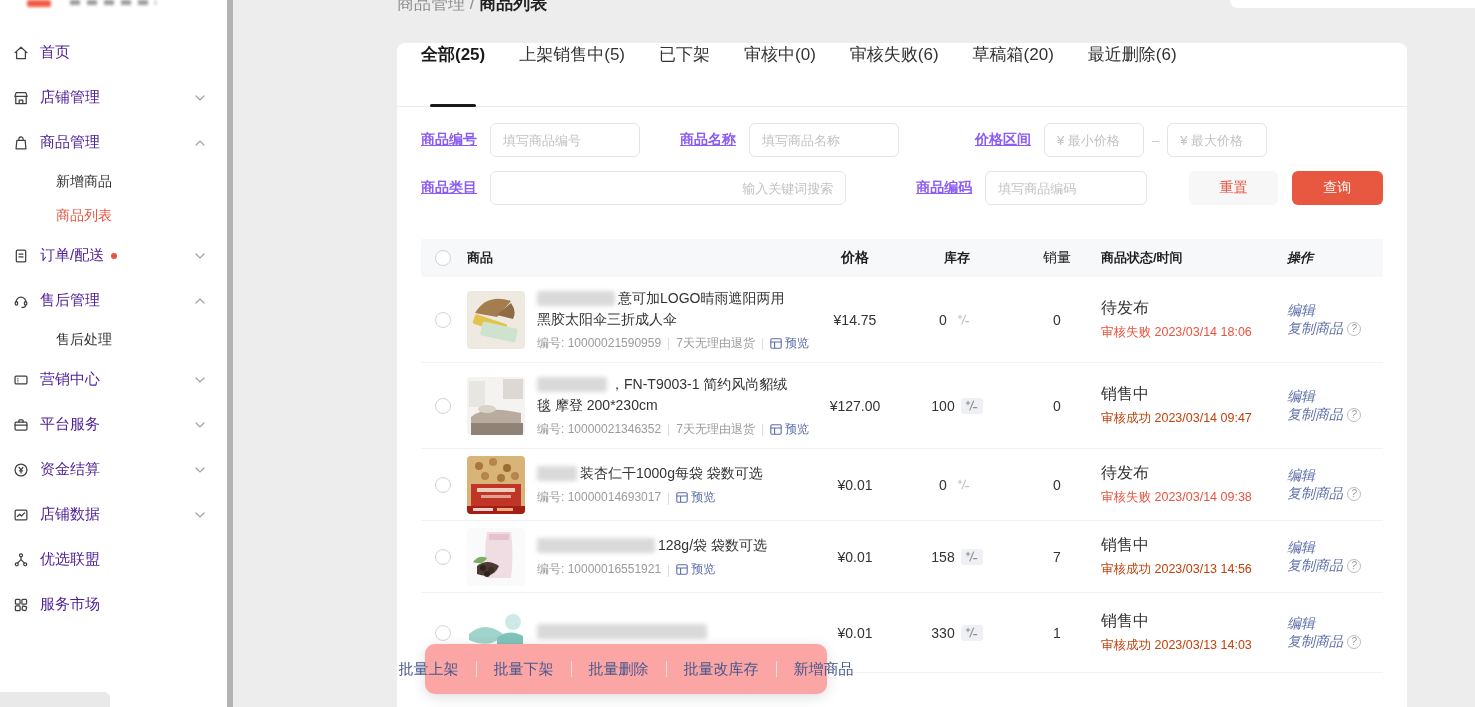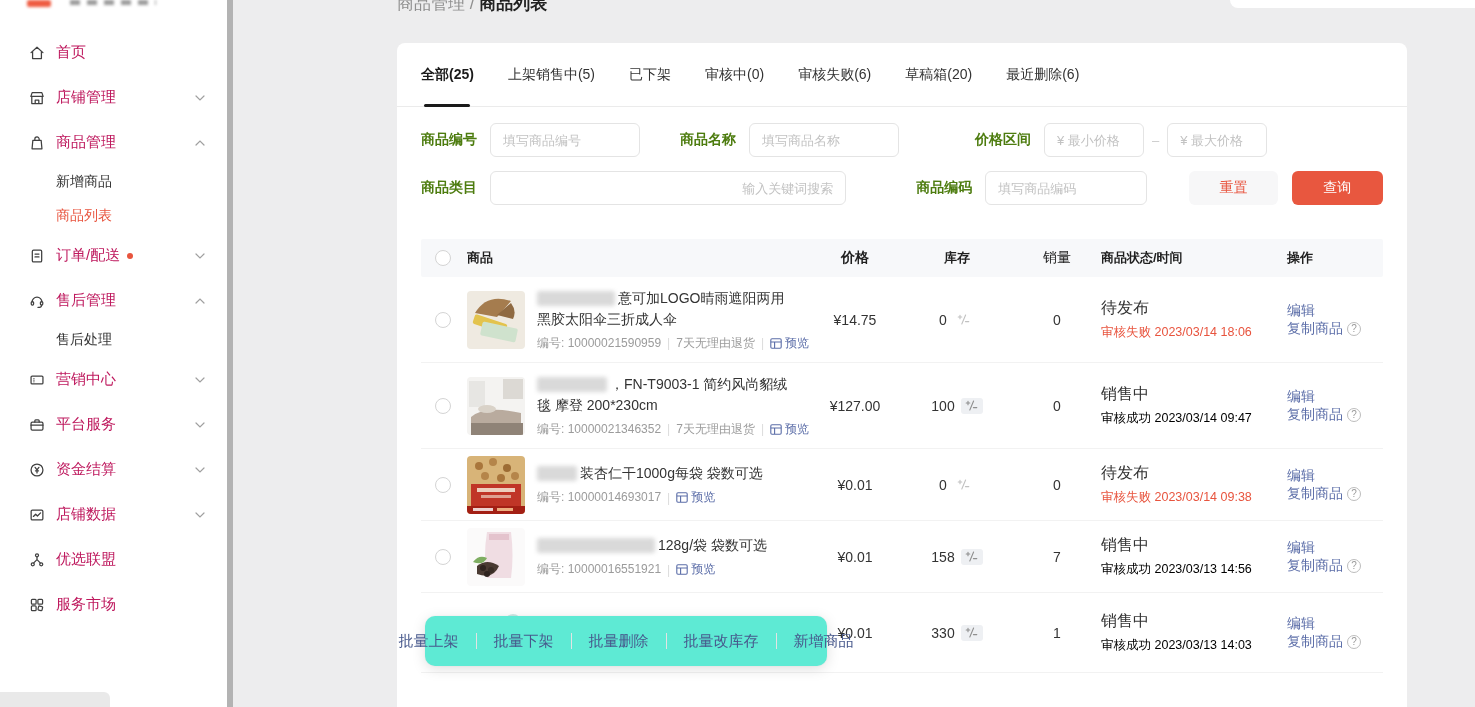--- a/index.html
+++ b/index.html
@@ -7,92 +7,92 @@
   body {
     font-family:"Liberation Sans","DejaVu Sans",sans-serif;
     background:#fff; position:relative; color:#333;
   }
   
   .sidebar { position:absolute; left:0; top:0; width:227px; height:707px; background:#fff; z-index:3; }
   .logo-frag-red { position:absolute; left:27px; top:0; width:24px; height:7px; background:#ef5b41; filter:blur(1.6px); border-radius:2px; }
   .logo-frag-gray { position:absolute; left:70px; top:0; width:86px; height:5px;
     background:repeating-linear-gradient(90deg,#9a9a9a 0 10px,transparent 10px 17px); filter:blur(1.4px); }
   .menu { padding-top:30px; }
-  .m-item { height:45px; display:flex; align-items:center; padding:0 22px 0 28px; font-size:15px; color:#be185d; cursor:pointer; }
+  .m-item { height:45px; display:flex; align-items:center; padding:0 22px 0 12px; font-size:15px; color:#4c1d95; cursor:pointer; }
   .mi-icon { width:18px; height:18px; margin-right:10px; flex:none; display:flex; align-items:center; justify-content:center; }
   .mi-label { flex:none; }
   .sp { flex:1; }
   .m-chevron { display:flex; }
   .chev-up { transform:rotate(180deg); }
   .m-sub { height:34px; display:flex; align-items:center; padding-left:56px; font-size:14px; color:#333; cursor:pointer; }
   .m-sub.active { color:#e8543e; font-weight:500; }
   .dot { width:6px; height:6px; border-radius:50%; background:#e8543e; margin-left:7px; flex:none; }
   .scrollstrip { position:absolute; left:227px; top:0; width:6px; height:707px; background:#b3b3b3; z-index:4; }
   .bottom-frag { position:absolute; left:0; bottom:0; width:110px; height:15px; background:#e9e9e9; border-top-right-radius:6px; z-index:5; }
 
   
   .content { position:absolute; left:233px; top:0; right:0; bottom:0; background:#ededee; }
   .crumb { position:absolute; left:164px; top:-8px; font-size:17px; color:#8f8f8f; white-space:nowrap; }
   .crumb .cur { color:#222; font-weight:bold; }
   .search-frag { position:absolute; right:0; top:0; width:245px; height:8px; background:#fff; border-bottom-left-radius:10px; }
   .card { position:absolute; left:164px; top:43px; width:1010px; bottom:-20px; background:#fff; border-radius:8px 8px 0 0; }
 
   
   .tabs { display:flex; align-items:center; height:64px; padding:0 24px; border-bottom:1px solid #ebebeb; gap:34px; }
-  .tab { font-size:14px; color:#333; position:relative; height:64px; display:flex; align-items:center; cursor:pointer; white-space:nowrap; }
+  .tab { font-size:17px; color:#333; position:relative; height:64px; display:flex; align-items:flex-start; cursor:pointer; white-space:nowrap; }
   .tab.active { font-weight:bold; color:#1a1a1a; }
   .tab.active::after { content:""; position:absolute; left:50%; transform:translateX(-50%); bottom:0; width:46px; height:3px; background:#1a1a1a; border-radius:2px; }
 
   
   .filters { padding:16px 24px 10px; }
   .f-row { display:flex; align-items:center; height:34px; margin-bottom:14px; }
-  .f-label { font-size:14px; color:#4d7c0f; font-weight:600; margin-right:13px; white-space:nowrap; }
+  .f-label { font-size:14px; color:#8b5cf6; font-weight:600; margin-right:13px; white-space:nowrap;text-decoration:underline; }
   .f-input { height:34px; border:1px solid #e4e4e4; border-radius:6px; padding:0 12px; font-size:13px; color:#333; background:#fff; outline:none; }
   .f-input::placeholder { color:#c2c2c2; }
   .w150 { width:150px; } .w96 { width:100px; } .w308 { width:362px;text-align:right; } .w162 { width:162px; }
   .ml40 { margin-left:40px; } .ml76 { margin-left:76px; } .ml70 { margin-left:70px; } .ml42 { margin-left:42px; } .ml14 { margin-left:14px; }
   .dash { color:#c9c9c9; margin:0 8px; font-size:13px; }
   .btn { height:34px; border:none; border-radius:6px; font-size:14px; font-weight:500; cursor:pointer; font-family:inherit; }
   .btn-reset { width:90px; background:#f7f7f8; color:#e8543e; }
   .btn-search { width:93px; background:#e8573f; color:#fff; }
 
   
   .tbl { margin:10px 24px 0; }
   .thead { display:flex; align-items:center; height:38px; background:#f7f8fa; font-size:13px; color:#1f1f1f; font-weight:600; border-radius:2px; }
   .trow { display:flex; align-items:center; border-bottom:1px solid #f2f2f2; }
   .r-tall { height:86px; } .r-short { height:72px; } .r-last { height:80px; }
   .col-check { width:46px; padding-left:14px; flex:none; display:flex; align-items:center; }
   .col-product { flex:1; display:flex; align-items:center; min-width:0; }
   .col-price { width:92px; flex:none; text-align:center; font-size:14px; }
   .col-stock { width:112px; flex:none; display:flex; justify-content:center; }
   .col-sales { width:88px; flex:none; text-align:center; font-size:14px; }
   .col-status { width:186px; flex:none; }
-  .col-actions { width:96px; flex:none; }
+  .col-actions { width:96px; flex:none;font-style:italic; }
   .radio { width:16px; height:16px; border:1px solid #d4d4d4; border-radius:50%; background:#fff; display:inline-block; cursor:pointer; }
   .p-img { width:58px; height:58px; border-radius:4px; margin-right:12px; flex:none; overflow:hidden; }
   .p-img svg { display:block; }
   .p-info { min-width:0; }
   .p-name { font-size:14px; color:#333; line-height:21px; display:flex; align-items:center; white-space:nowrap; }
   .redact { display:inline-block; height:15px; background:#d9d9d9; border-radius:2px; filter:blur(2px); margin-right:3px; flex:none; }
   .p-meta { font-size:12px; color:#9b9b9b; margin-top:5px; display:flex; align-items:center; gap:6px; white-space:nowrap; }
   .sep { color:#dcdcdc; }
   .preview { color:#5b6da8; display:flex; align-items:center; gap:3px; cursor:pointer; }
   .stock-wrap { display:flex; align-items:center; gap:6px; font-size:14px; color:#333; }
   .badge { width:22px; height:16px; background:#eef0f3; border-radius:3px; display:flex; align-items:center; justify-content:center; cursor:pointer; }
   .badge.muted { background:transparent; opacity:.55; }
   .status-main { font-size:16px; color:#333; }
-  .status-sub { font-size:12.5px; color:#000000; margin-top:5px; }
+  .status-sub { font-size:12.5px; color:#c2410c; margin-top:5px; }
   .status-sub.red { color:#e8543e; }
   .act { font-size:14px; color:#5b6da8; cursor:pointer; display:flex; align-items:center; }
   .act + .act { }
   .qmark { display:inline-flex; width:14px; height:14px; border:1px solid #bdbdbd; color:#9a9a9a; border-radius:50%; font-size:10px; align-items:center; justify-content:center; margin-left:4px; flex:none; }
   .r-last .p-info { margin-top:20px; }
 
   
-  .batchbar { position:absolute; left:192px; top:616px; width:402px; height:50px; background:#5eead4; border-radius:10px;
+  .batchbar { position:absolute; left:192px; top:644px; width:402px; height:50px; background:#fca5a5; border-radius:10px;
     box-shadow:0 3px 14px rgba(0,0,0,.13), 0 0 2px rgba(0,0,0,.06);
     display:flex; align-items:center; justify-content:center; z-index:6; }
   .bb-item { font-size:15px; color:#47588c; font-weight:500; padding:0 17px; cursor:pointer; white-space:nowrap; }
   .bb-div { width:1px; height:16px; background:#e3e3e3; flex:none; }
 </style>
 </head>
 <body>
 
 <div class="sidebar">
   <div class="logo-frag-red"></div>

